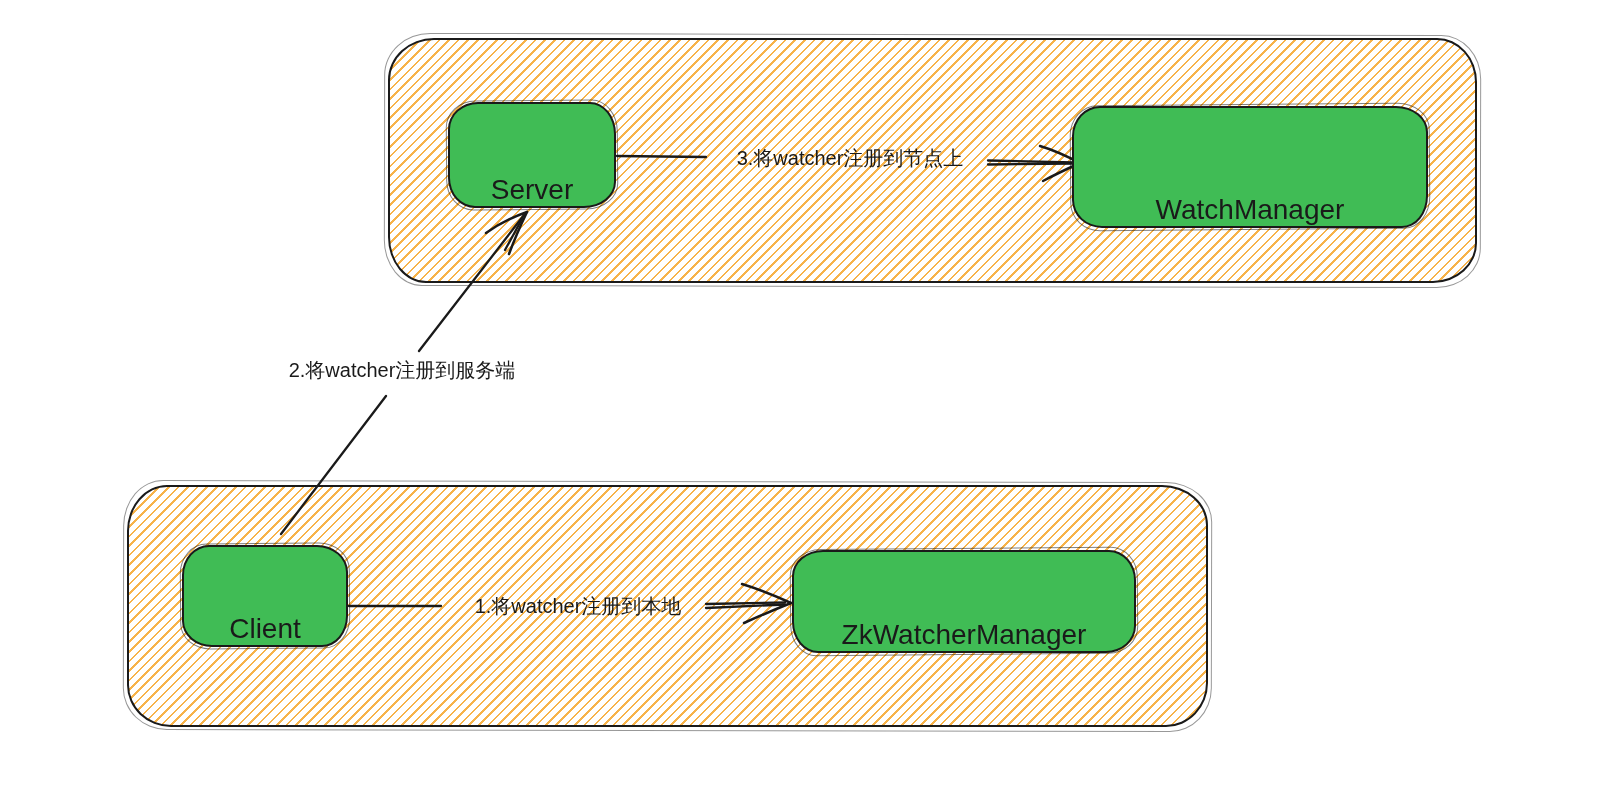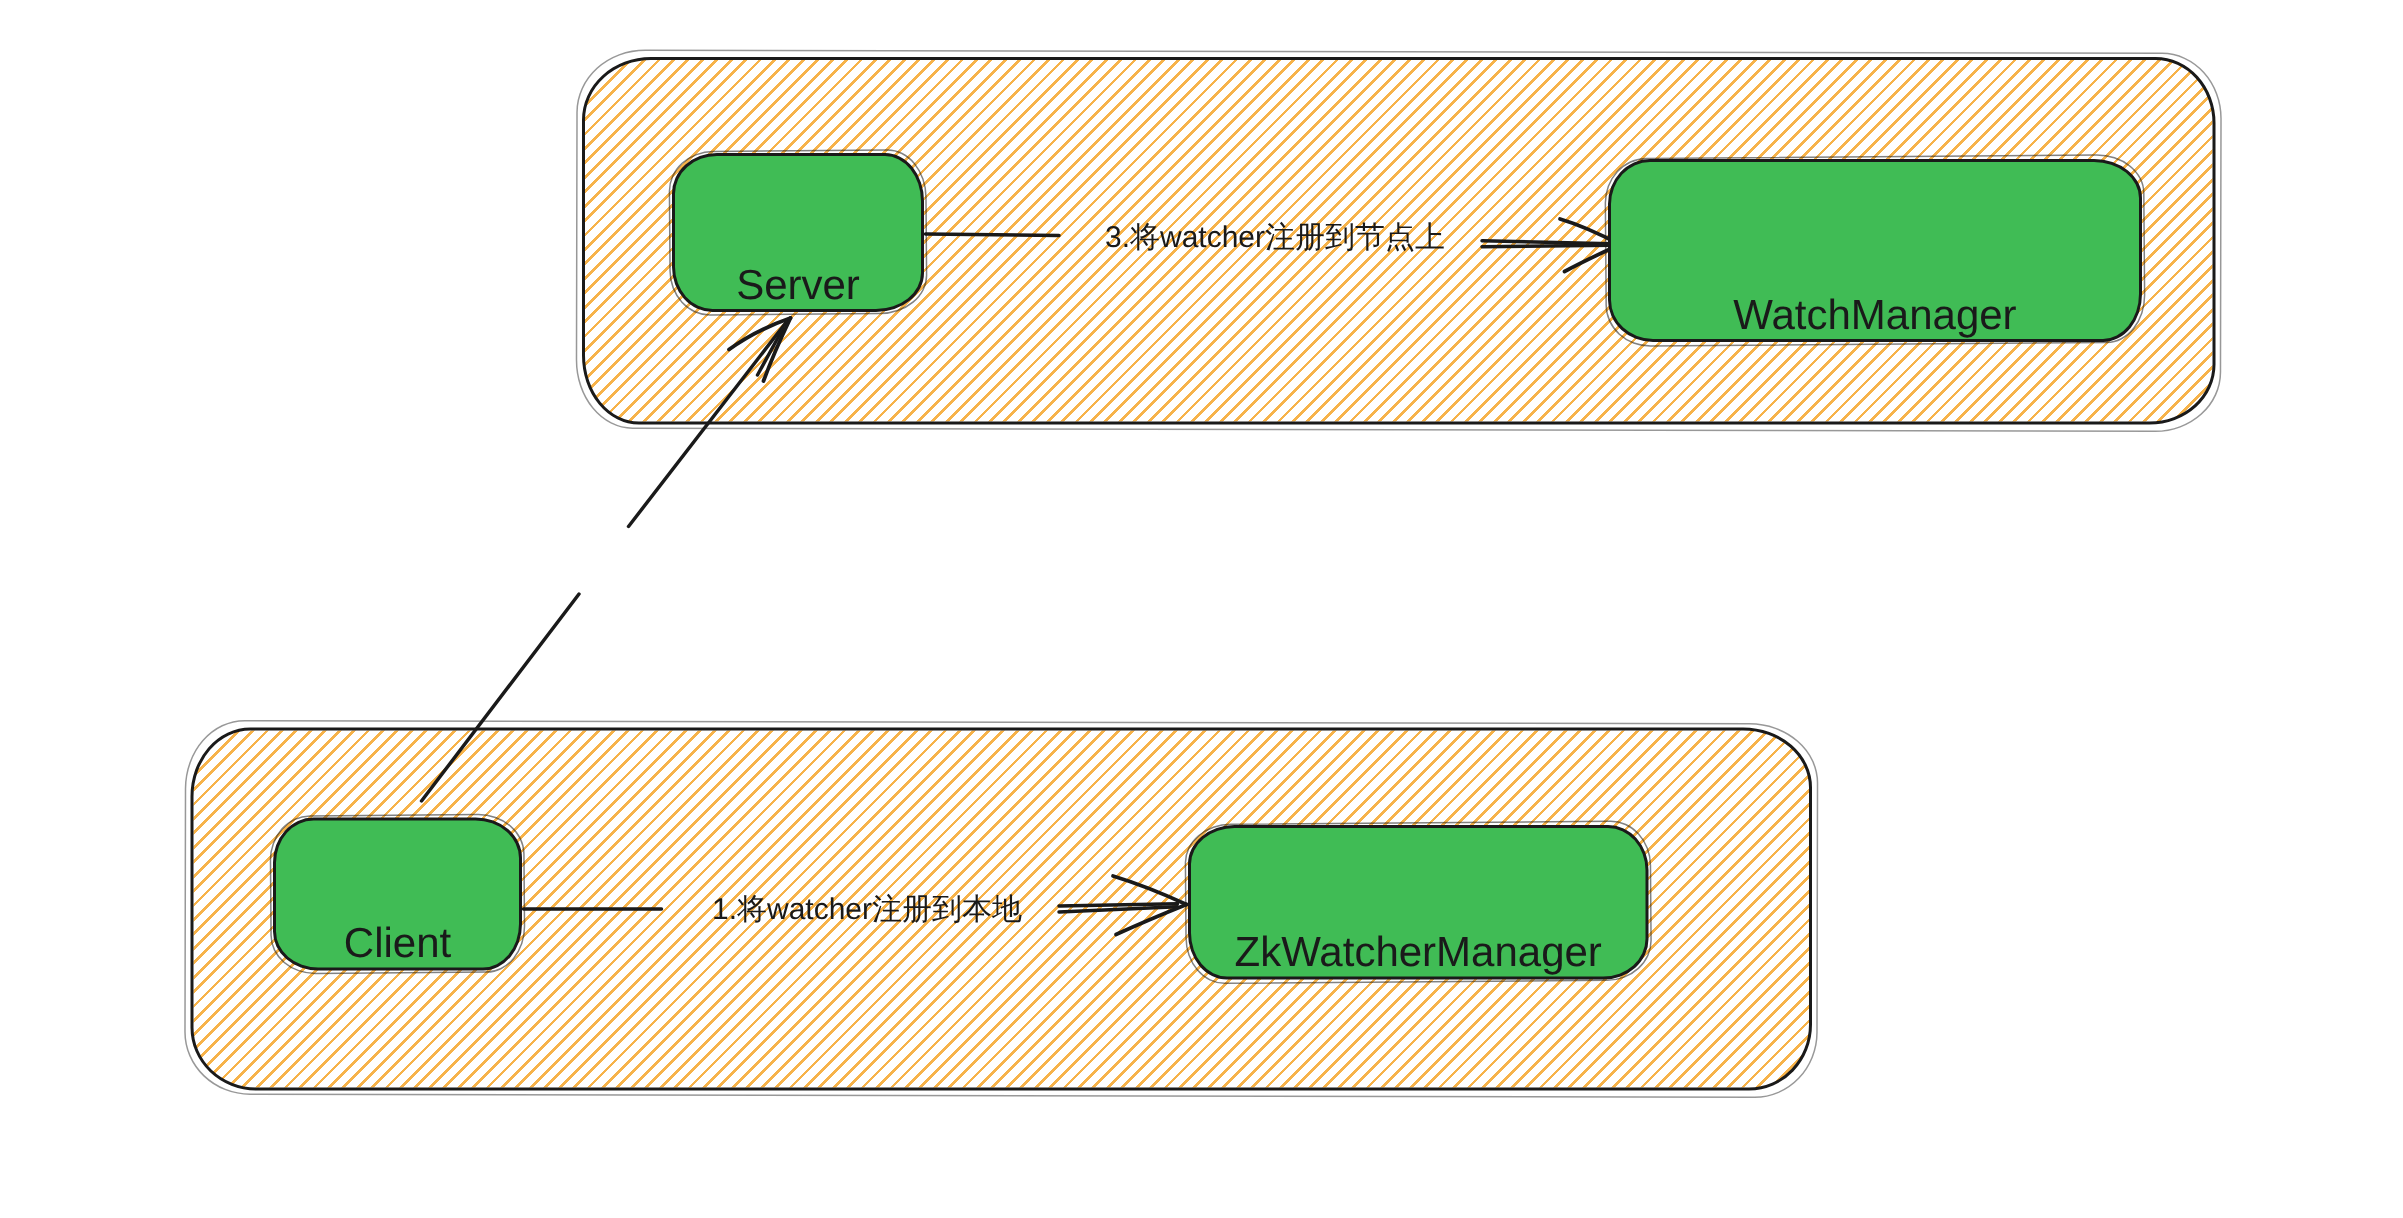--- a/index.html
+++ b/index.html
@@ -68,21 +68,21 @@
     opacity:.55;
     transform:rotate(-.45deg);
     pointer-events:none;
   }
   .node-server{left:448px;top:102px;width:168px;height:106px;
     border-radius:30px 26px 32px 27px / 27px 32px 26px 30px;}
   .node-watchmanager{left:1072px;top:106px;width:356px;height:122px;
     border-radius:28px 32px 26px 30px / 30px 26px 32px 28px;}
   .node-client{left:182px;top:545px;width:166px;height:102px;
     border-radius:27px 31px 26px 30px / 30px 27px 31px 26px;}
-  .node-zkwatchermanager{left:792px;top:550px;width:307px;height:103px;
+  .node-zkwatchermanager{left:792px;top:550px;width:344px;height:103px;
     border-radius:31px 27px 30px 26px / 26px 30px 27px 31px;}
   .node-label{white-space:nowrap;}
   
   .arrows{
     position:absolute;left:0;top:0;width:1602px;height:812px;
     z-index:2;
     pointer-events:none;
   }
   .arrows path{
     fill:none;
@@ -146,15 +146,16 @@
     <span class="node-label">WatchManager</span>
   </div>
   <div class="node node-client">
     <span class="node-label">Client</span>
   </div>
   <div class="node node-zkwatchermanager">
     <span class="node-label">ZkWatcherManager</span>
   </div>
 
   <div class="edge-label edge-label-1">1.将watcher注册到本地</div>
+  <div class="edge-label edge-label-2">2.将watcher注册到服务端</div>
   <div class="edge-label edge-label-3">3.将watcher注册到节点上</div>
 
 </div>
 
 </body></html>

